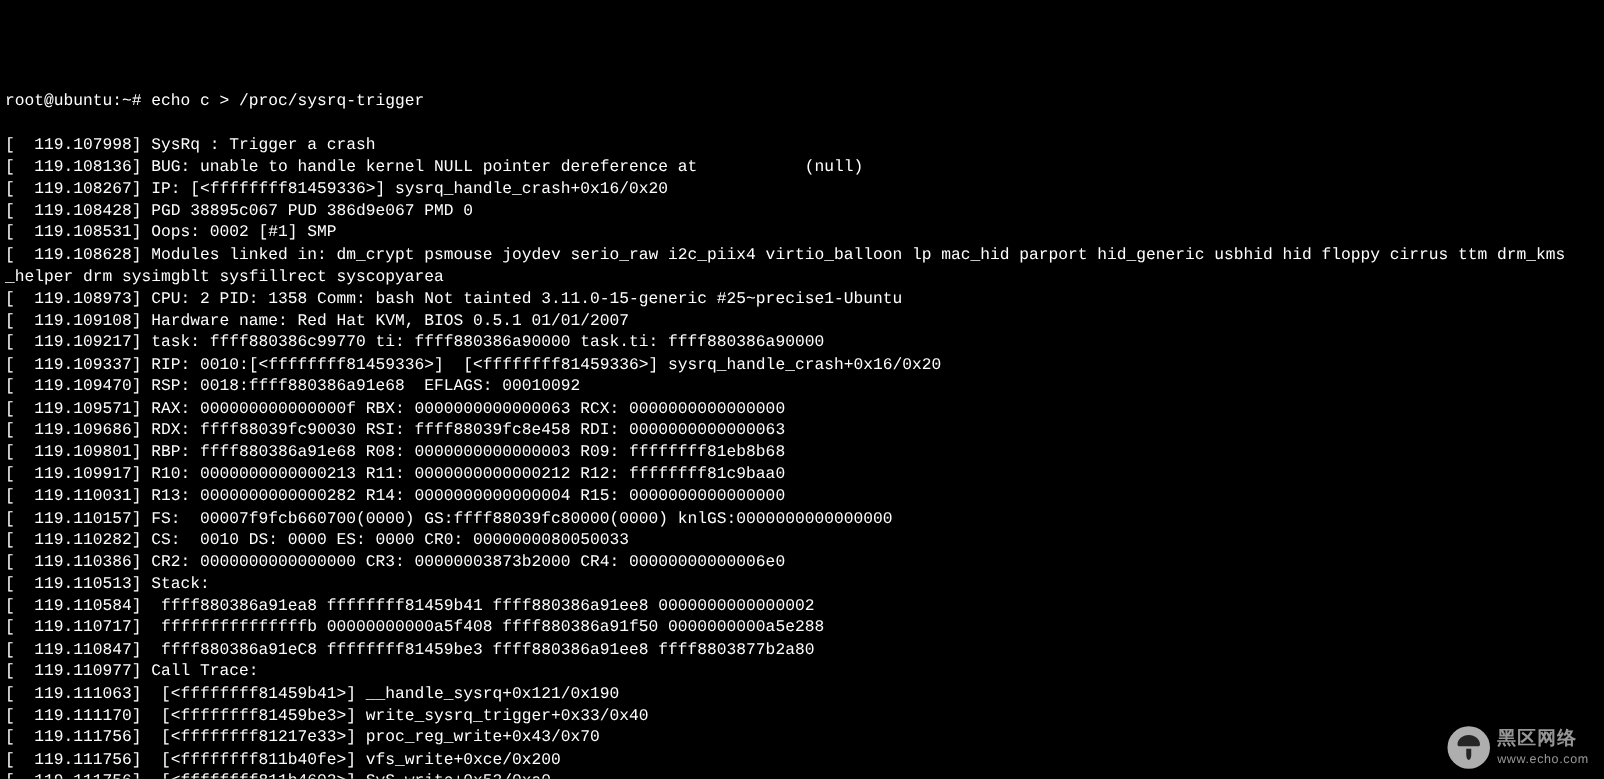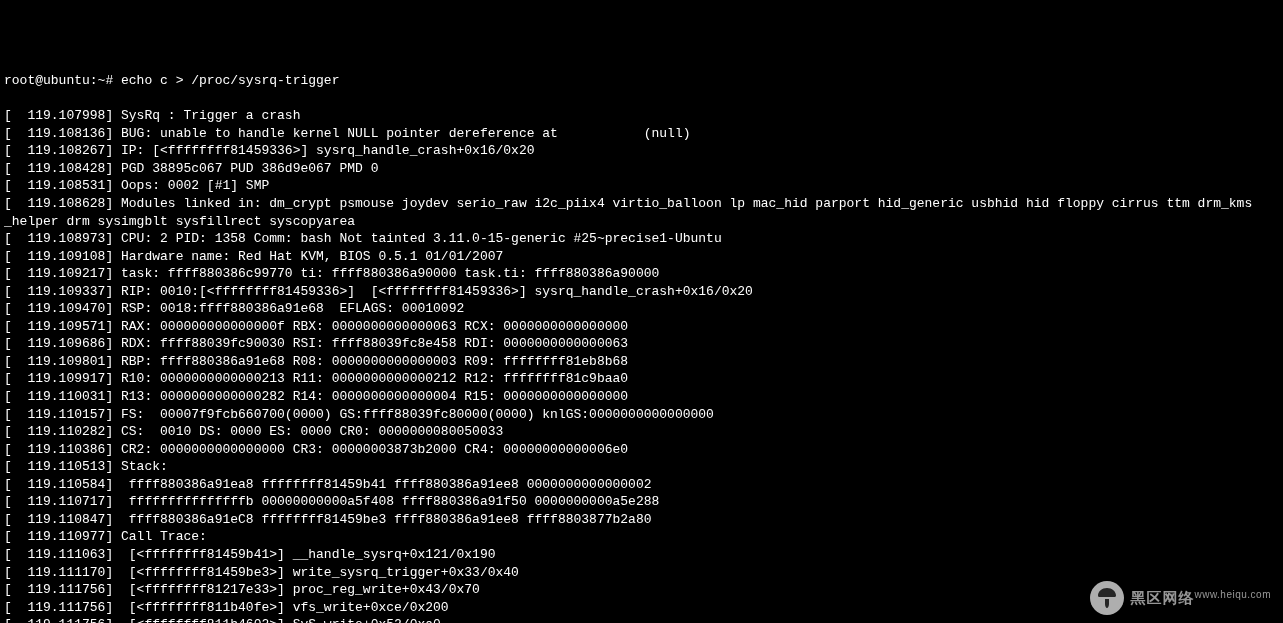--- a/index.html
+++ b/index.html
@@ -40,21 +40,21 @@
       display: flex;
       align-items: center;
       justify-content: center;
     }
     .watermark-icon svg {
       width: 24px;
       height: 24px;
     }
     .watermark-text {
       display: flex;
-      flex-direction: row;
+      flex-direction: column;
       color: #c8c8c8;
       font-family: Arial, sans-serif;
     }
     .watermark-main {
       font-size: 15px;
       font-weight: bold;
       letter-spacing: 1px;
     }
     .watermark-sub {
       font-size: 10px;
@@ -70,18 +70,18 @@
 <div id="output-container"><div class="terminal-line">[  119.107998] SysRq : Trigger a crash</div><div class="terminal-line">[  119.108136] BUG: unable to handle kernel NULL pointer dereference at           (null)</div><div class="terminal-line">[  119.108267] IP: [&lt;ffffffff81459336&gt;] sysrq_handle_crash+0x16/0x20</div><div class="terminal-line">[  119.108428] PGD 38895c067 PUD 386d9e067 PMD 0</div><div class="terminal-line">[  119.108531] Oops: 0002 [#1] SMP</div><div class="terminal-line">[  119.108628] Modules linked in: dm_crypt psmouse joydev serio_raw i2c_piix4 virtio_balloon lp mac_hid parport hid_generic usbhid hid floppy cirrus ttm drm_kms</div><div class="terminal-line">_helper drm sysimgblt sysfillrect syscopyarea</div><div class="terminal-line">[  119.108973] CPU: 2 PID: 1358 Comm: bash Not tainted 3.11.0-15-generic #25~precise1-Ubuntu</div><div class="terminal-line">[  119.109108] Hardware name: Red Hat KVM, BIOS 0.5.1 01/01/2007</div><div class="terminal-line">[  119.109217] task: ffff880386c99770 ti: ffff880386a90000 task.ti: ffff880386a90000</div><div class="terminal-line">[  119.109337] RIP: 0010:[&lt;ffffffff81459336&gt;]  [&lt;ffffffff81459336&gt;] sysrq_handle_crash+0x16/0x20</div><div class="terminal-line">[  119.109470] RSP: 0018:ffff880386a91e68  EFLAGS: 00010092</div><div class="terminal-line">[  119.109571] RAX: 000000000000000f RBX: 0000000000000063 RCX: 0000000000000000</div><div class="terminal-line">[  119.109686] RDX: ffff88039fc90030 RSI: ffff88039fc8e458 RDI: 0000000000000063</div><div class="terminal-line">[  119.109801] RBP: ffff880386a91e68 R08: 0000000000000003 R09: ffffffff81eb8b68</div><div class="terminal-line">[  119.109917] R10: 0000000000000213 R11: 0000000000000212 R12: ffffffff81c9baa0</div><div class="terminal-line">[  119.110031] R13: 0000000000000282 R14: 0000000000000004 R15: 0000000000000000</div><div class="terminal-line">[  119.110157] FS:  00007f9fcb660700(0000) GS:ffff88039fc80000(0000) knlGS:0000000000000000</div><div class="terminal-line">[  119.110282] CS:  0010 DS: 0000 ES: 0000 CR0: 0000000080050033</div><div class="terminal-line">[  119.110386] CR2: 0000000000000000 CR3: 00000003873b2000 CR4: 00000000000006e0</div><div class="terminal-line">[  119.110513] Stack:</div><div class="terminal-line">[  119.110584]  ffff880386a91ea8 ffffffff81459b41 ffff880386a91ee8 0000000000000002</div><div class="terminal-line">[  119.110717]  fffffffffffffffb 00000000000a5f408 ffff880386a91f50 0000000000a5e288</div><div class="terminal-line">[  119.110847]  ffff880386a91eC8 ffffffff81459be3 ffff880386a91ee8 ffff8803877b2a80</div><div class="terminal-line">[  119.110977] Call Trace:</div><div class="terminal-line">[  119.111063]  [&lt;ffffffff81459b41&gt;] __handle_sysrq+0x121/0x190</div><div class="terminal-line">[  119.111170]  [&lt;ffffffff81459be3&gt;] write_sysrq_trigger+0x33/0x40</div><div class="terminal-line">[  119.111756]  [&lt;ffffffff81217e33&gt;] proc_reg_write+0x43/0x70</div><div class="terminal-line">[  119.111756]  [&lt;ffffffff811b40fe&gt;] vfs_write+0xce/0x200</div><div class="terminal-line">[  119.111756]  [&lt;ffffffff811b4602&gt;] SyS_write+0x52/0xa0</div></div>
 
 <div class="watermark">
   <div class="watermark-icon">
     <svg viewBox="0 0 24 24">
         <path fill="#333" d="M12 2C7 2 3 5.5 3 9.5c0 1 .8 1.5 1.8 1.5h14.4c1 0 1.8-.5 1.8-1.5C21 5.5 17 2 12 2zm-2 11v5c0 2 .9 4 2 4s2-2 2-4v-5h-4z"></path>
       </svg>
   </div>
   <div class="watermark-text">
     <span class="watermark-main">黑区网络</span>
-    <span class="watermark-sub">www.heiqu.com</span>
+    <span class="watermark-sub">www.echo.com</span>
   </div>
 </div>
 
 
 
 
 </body></html>

